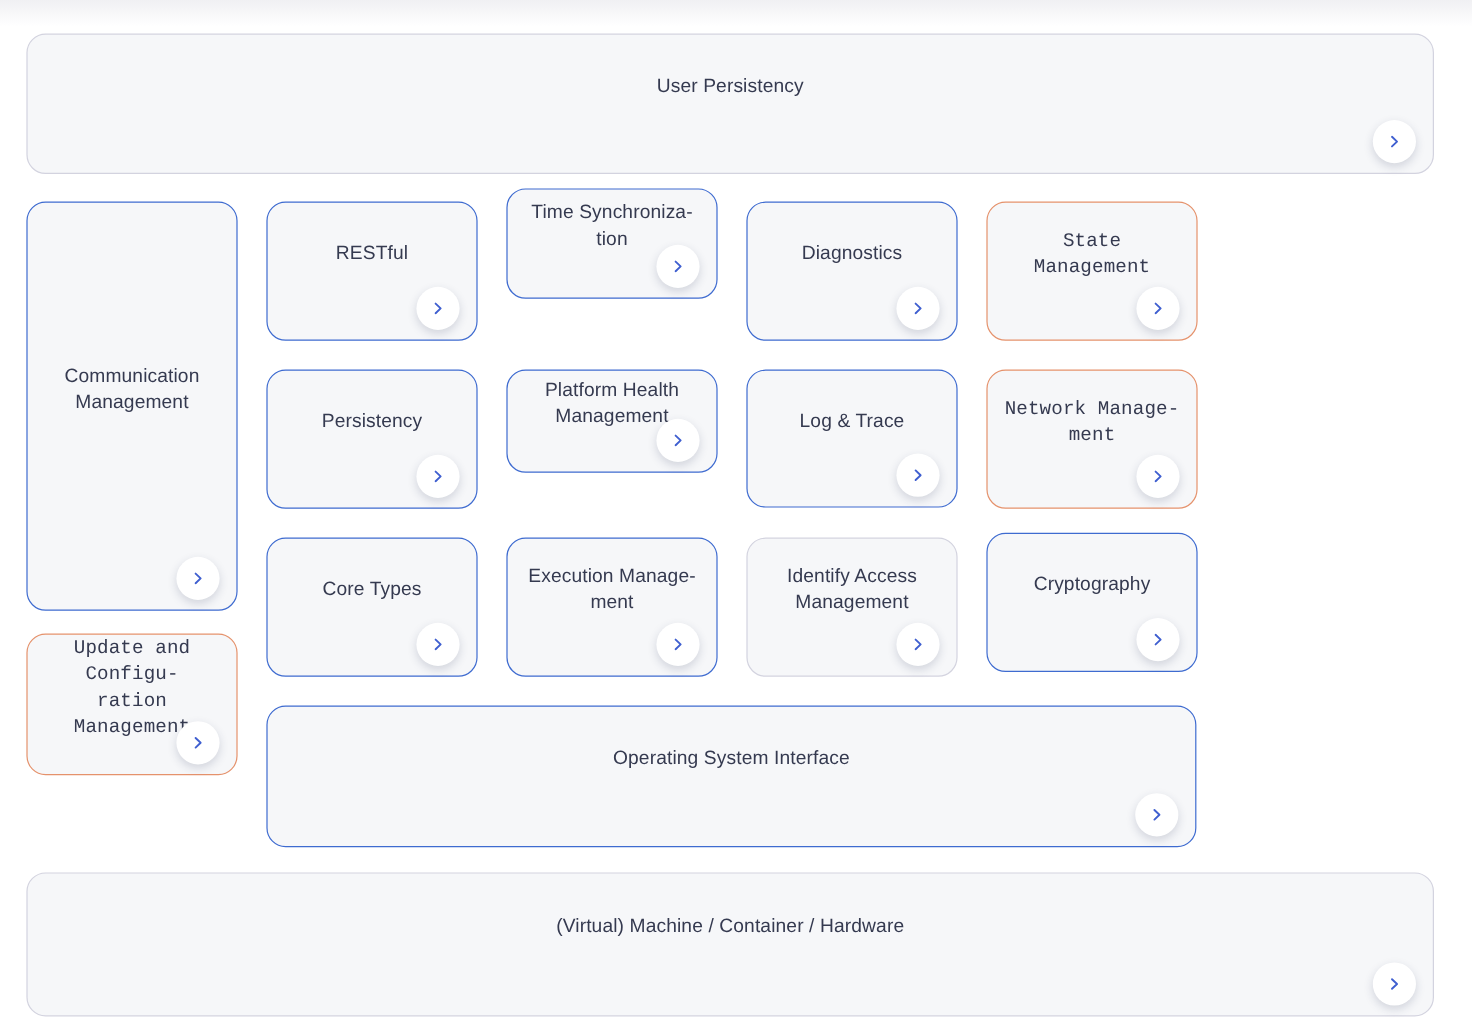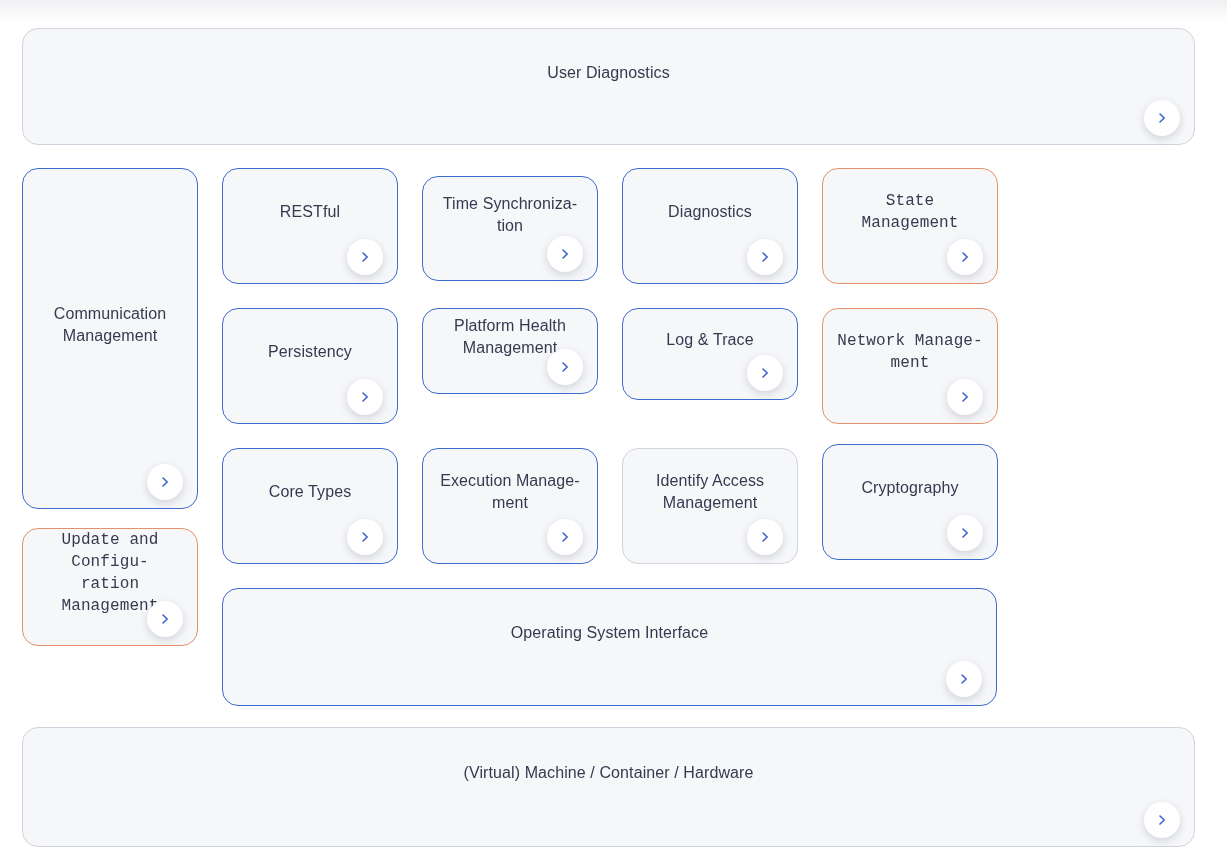--- a/index.html
+++ b/index.html
@@ -45,21 +45,21 @@
   }
   .chevron-icon { display: flex; align-items: center; justify-content: center; }
 </style>
 </head>
 <body>
 
 <div class="stage">
   <div class="top-fade"></div>
 
   <div class="card gray" style="left:22px;top:28px;width:1173px;height:117px">
-    <div class="card-label">User Diagnostics</div>
+    <div class="card-label">User Persistency</div>
     <button class="chevron">
         <span class="chevron-icon">
           <svg width="12" height="12" viewBox="0 0 12 12">
             <polyline points="4,2 8.2,6 4,10" fill="none" stroke="#3f5fd0" stroke-width="1.6" stroke-linecap="round" stroke-linejoin="round"></polyline>
           </svg>
         </span>
       </button>
   </div>
 
   <div class="card blue" style="left:22px;top:168px;width:176px;height:341px">
@@ -78,21 +78,21 @@
     <div class="card-label">RESTful</div>
     <button class="chevron">
         <span class="chevron-icon">
           <svg width="12" height="12" viewBox="0 0 12 12">
             <polyline points="4,2 8.2,6 4,10" fill="none" stroke="#3f5fd0" stroke-width="1.6" stroke-linecap="round" stroke-linejoin="round"></polyline>
           </svg>
         </span>
       </button>
   </div>
 
-  <div class="card blue" style="left:422px;top:176px;width:176px;height:105px">
+  <div class="card blue" style="left:422px;top:157px;width:176px;height:92px">
     <div class="card-label">Time Synchroniza-
 tion</div>
     <button class="chevron">
         <span class="chevron-icon">
           <svg width="12" height="12" viewBox="0 0 12 12">
             <polyline points="4,2 8.2,6 4,10" fill="none" stroke="#3f5fd0" stroke-width="1.6" stroke-linecap="round" stroke-linejoin="round"></polyline>
           </svg>
         </span>
       </button>
   </div>
@@ -135,21 +135,21 @@
 Management</div>
     <button class="chevron">
         <span class="chevron-icon">
           <svg width="12" height="12" viewBox="0 0 12 12">
             <polyline points="4,2 8.2,6 4,10" fill="none" stroke="#3f5fd0" stroke-width="1.6" stroke-linecap="round" stroke-linejoin="round"></polyline>
           </svg>
         </span>
       </button>
   </div>
 
-  <div class="card blue" style="left:622px;top:308px;width:176px;height:92px">
+  <div class="card blue" style="left:622px;top:308px;width:176px;height:115px">
     <div class="card-label">Log &amp; Trace</div>
     <button class="chevron">
         <span class="chevron-icon">
           <svg width="12" height="12" viewBox="0 0 12 12">
             <polyline points="4,2 8.2,6 4,10" fill="none" stroke="#3f5fd0" stroke-width="1.6" stroke-linecap="round" stroke-linejoin="round"></polyline>
           </svg>
         </span>
       </button>
   </div>
 

